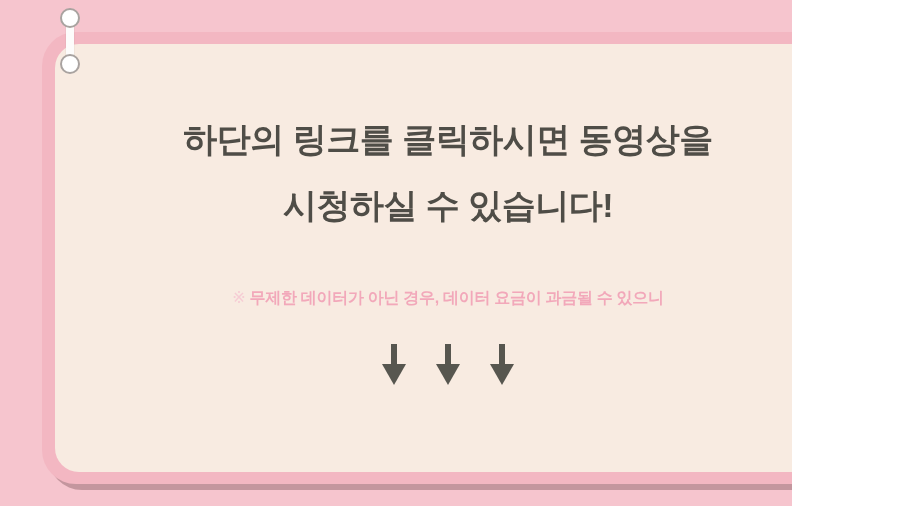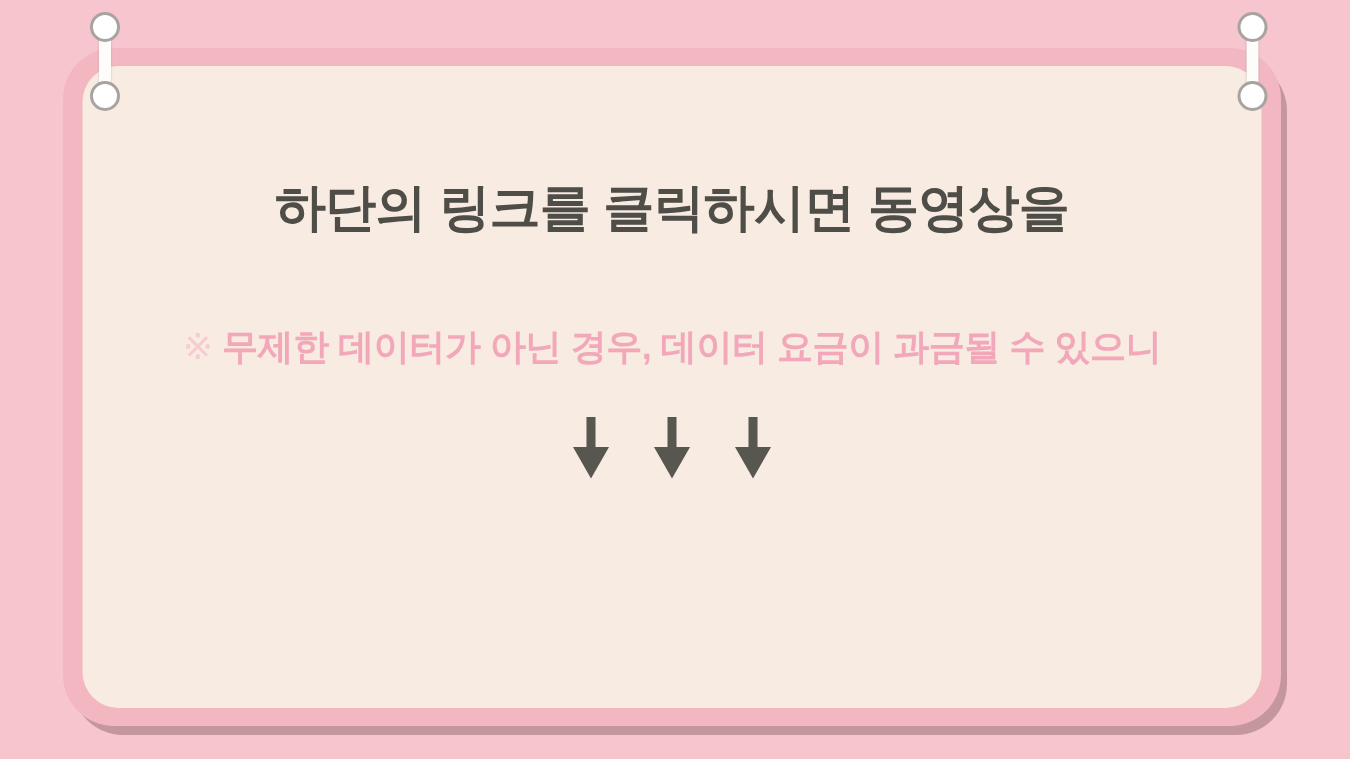--- a/index.html
+++ b/index.html
@@ -8,21 +8,21 @@
   }
   body {
     width: 900px;
     height: 506px;
     overflow: hidden;
     font-family: "Liberation Sans", "DejaVu Sans", sans-serif;
   }
 
   #stage {
     position: relative;
-    width: 900px;
+    width: 792px;
     height: 506px;
     background: #f6c5ce;
     overflow: hidden;
   }
 
   
   .board-shadow {
     position: absolute;
     left: 48px;
     top: 40px;
@@ -102,21 +102,21 @@
     font-weight: bold;
     line-height: 66px;
     letter-spacing: -0.5px;
   }
   .headline .hl-line { display: block; }
 
   .notice {
     margin: 0;
     padding-top: 38px;
     color: #f2a8ba;
-    font-size: 24px;
+    font-size: 16px;
     font-weight: bold;
     line-height: 44px;
     letter-spacing: -0.3px;
   }
   .notice .nt-line { display: block; }
   .notice .mark {
     color: #f6ccd4;
     font-weight: normal;
   }
 
@@ -152,20 +152,21 @@
   <div class="pin pin-right">
     <div class="pin-bar"></div>
     <div class="pin-ring top"></div>
     <div class="pin-ring bottom"></div>
   </div>
 
   <div class="content">
 
     <h1 class="headline">
       <span class="hl-line">하단의 링크를 클릭하시면 동영상을</span>
+      <span class="hl-line">시청하실 수 있습니다!</span>
     </h1>
 
     <p class="notice">
       <span class="nt-line"><span class="mark">※</span>
         <span>무제한 데이터가 아닌 경우, 데이터 요금이 과금될 수 있으니</span></span>
     </p>
 
     <div class="arrows">
       <svg class="arrow-icon" viewBox="0 0 26 42">
         <rect x="10" y="0" width="6" height="22" fill="#57564f"></rect>

